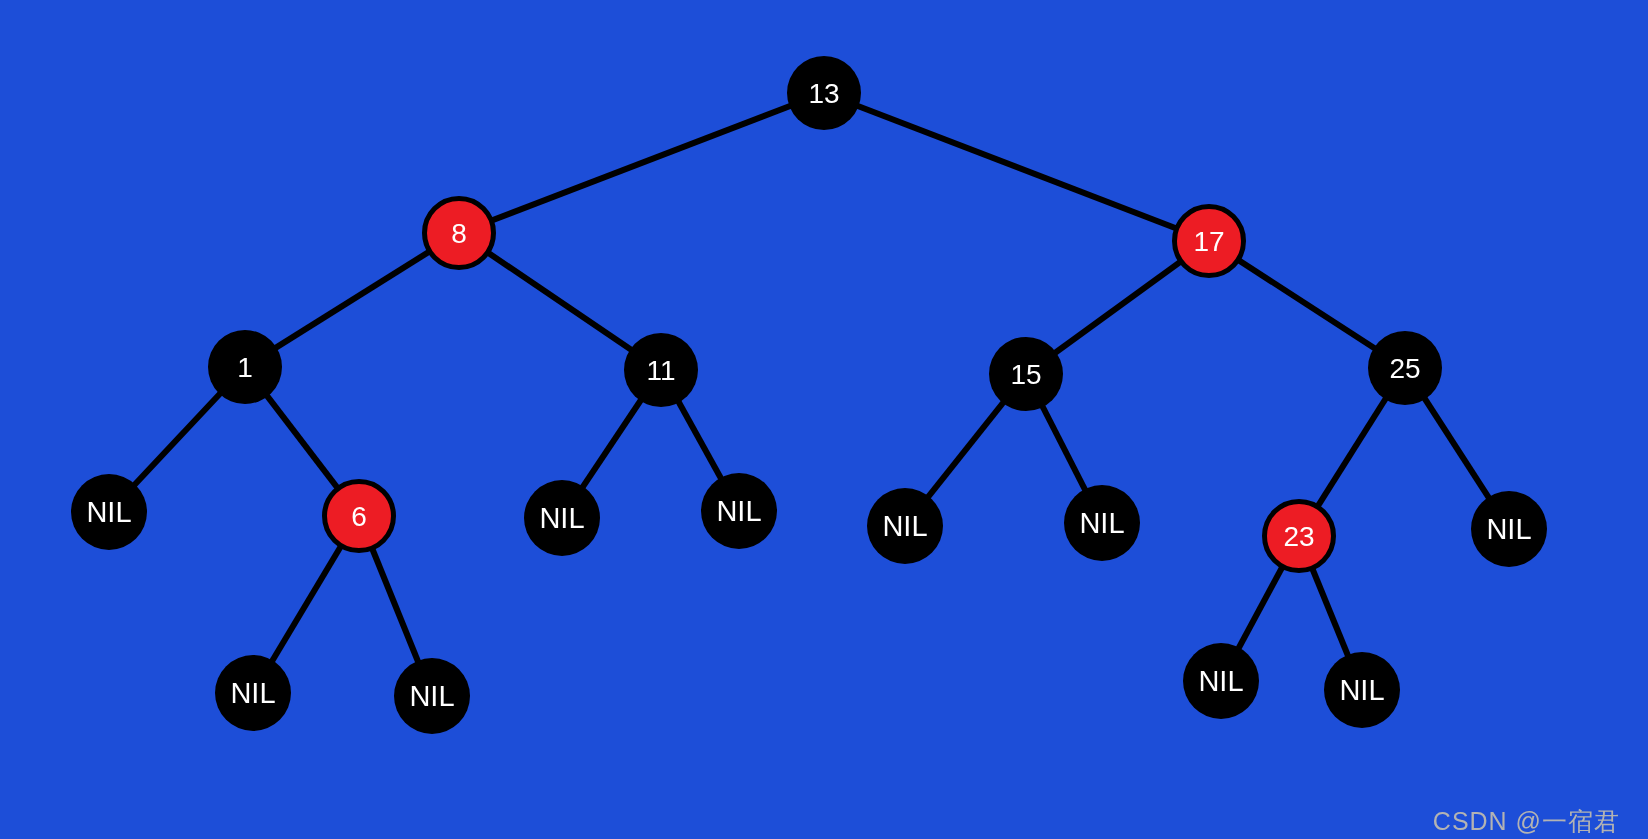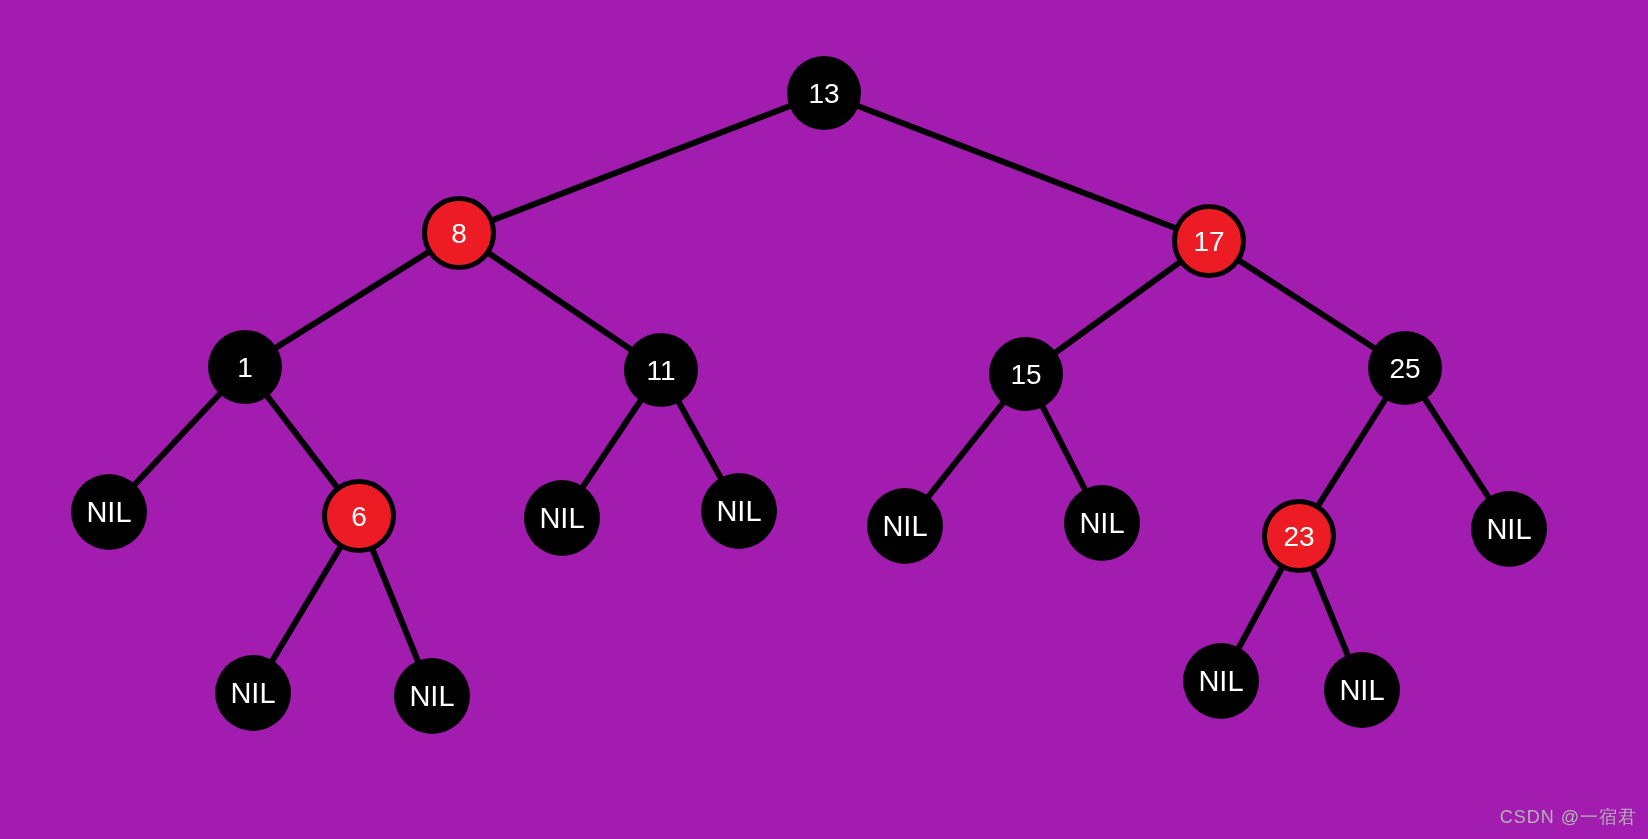--- a/index.html
+++ b/index.html
@@ -8,39 +8,39 @@
     width: 1648px;
     height: 839px;
     background: #ffffff;
     overflow: hidden;
     font-family: "Liberation Sans", sans-serif;
   }
   .stage {
     position: relative;
     width: 1648px;
     height: 839px;
-    background: #a21caf;
+    background: #1d4ed8;
   }
   svg.tree {
     position: absolute;
     left: 0;
     top: 0;
     display: block;
   }
   .tree text {
     font-family: "Liberation Sans", sans-serif;
     pointer-events: none;
   }
   .tree text.value-label { font-size: 28px; }
   .tree text.nil-label   { font-size: 29px; }
   .watermark {
     position: absolute;
-    right: 11px;
+    right: 28px;
     top: 805px;
-    font-size: 18px;
+    font-size: 25px;
     letter-spacing: 1px;
     user-select: none;
   }
 </style>
 </head>
 <body>
 
 <div class="stage">
   <svg class="tree" xmlns="http://www.w3.org/2000/svg" width="1648" height="839" viewBox="0 0 1648 839">
       <line x1="824" y1="93" x2="459" y2="233" stroke="#000000" stroke-width="6"></line>

